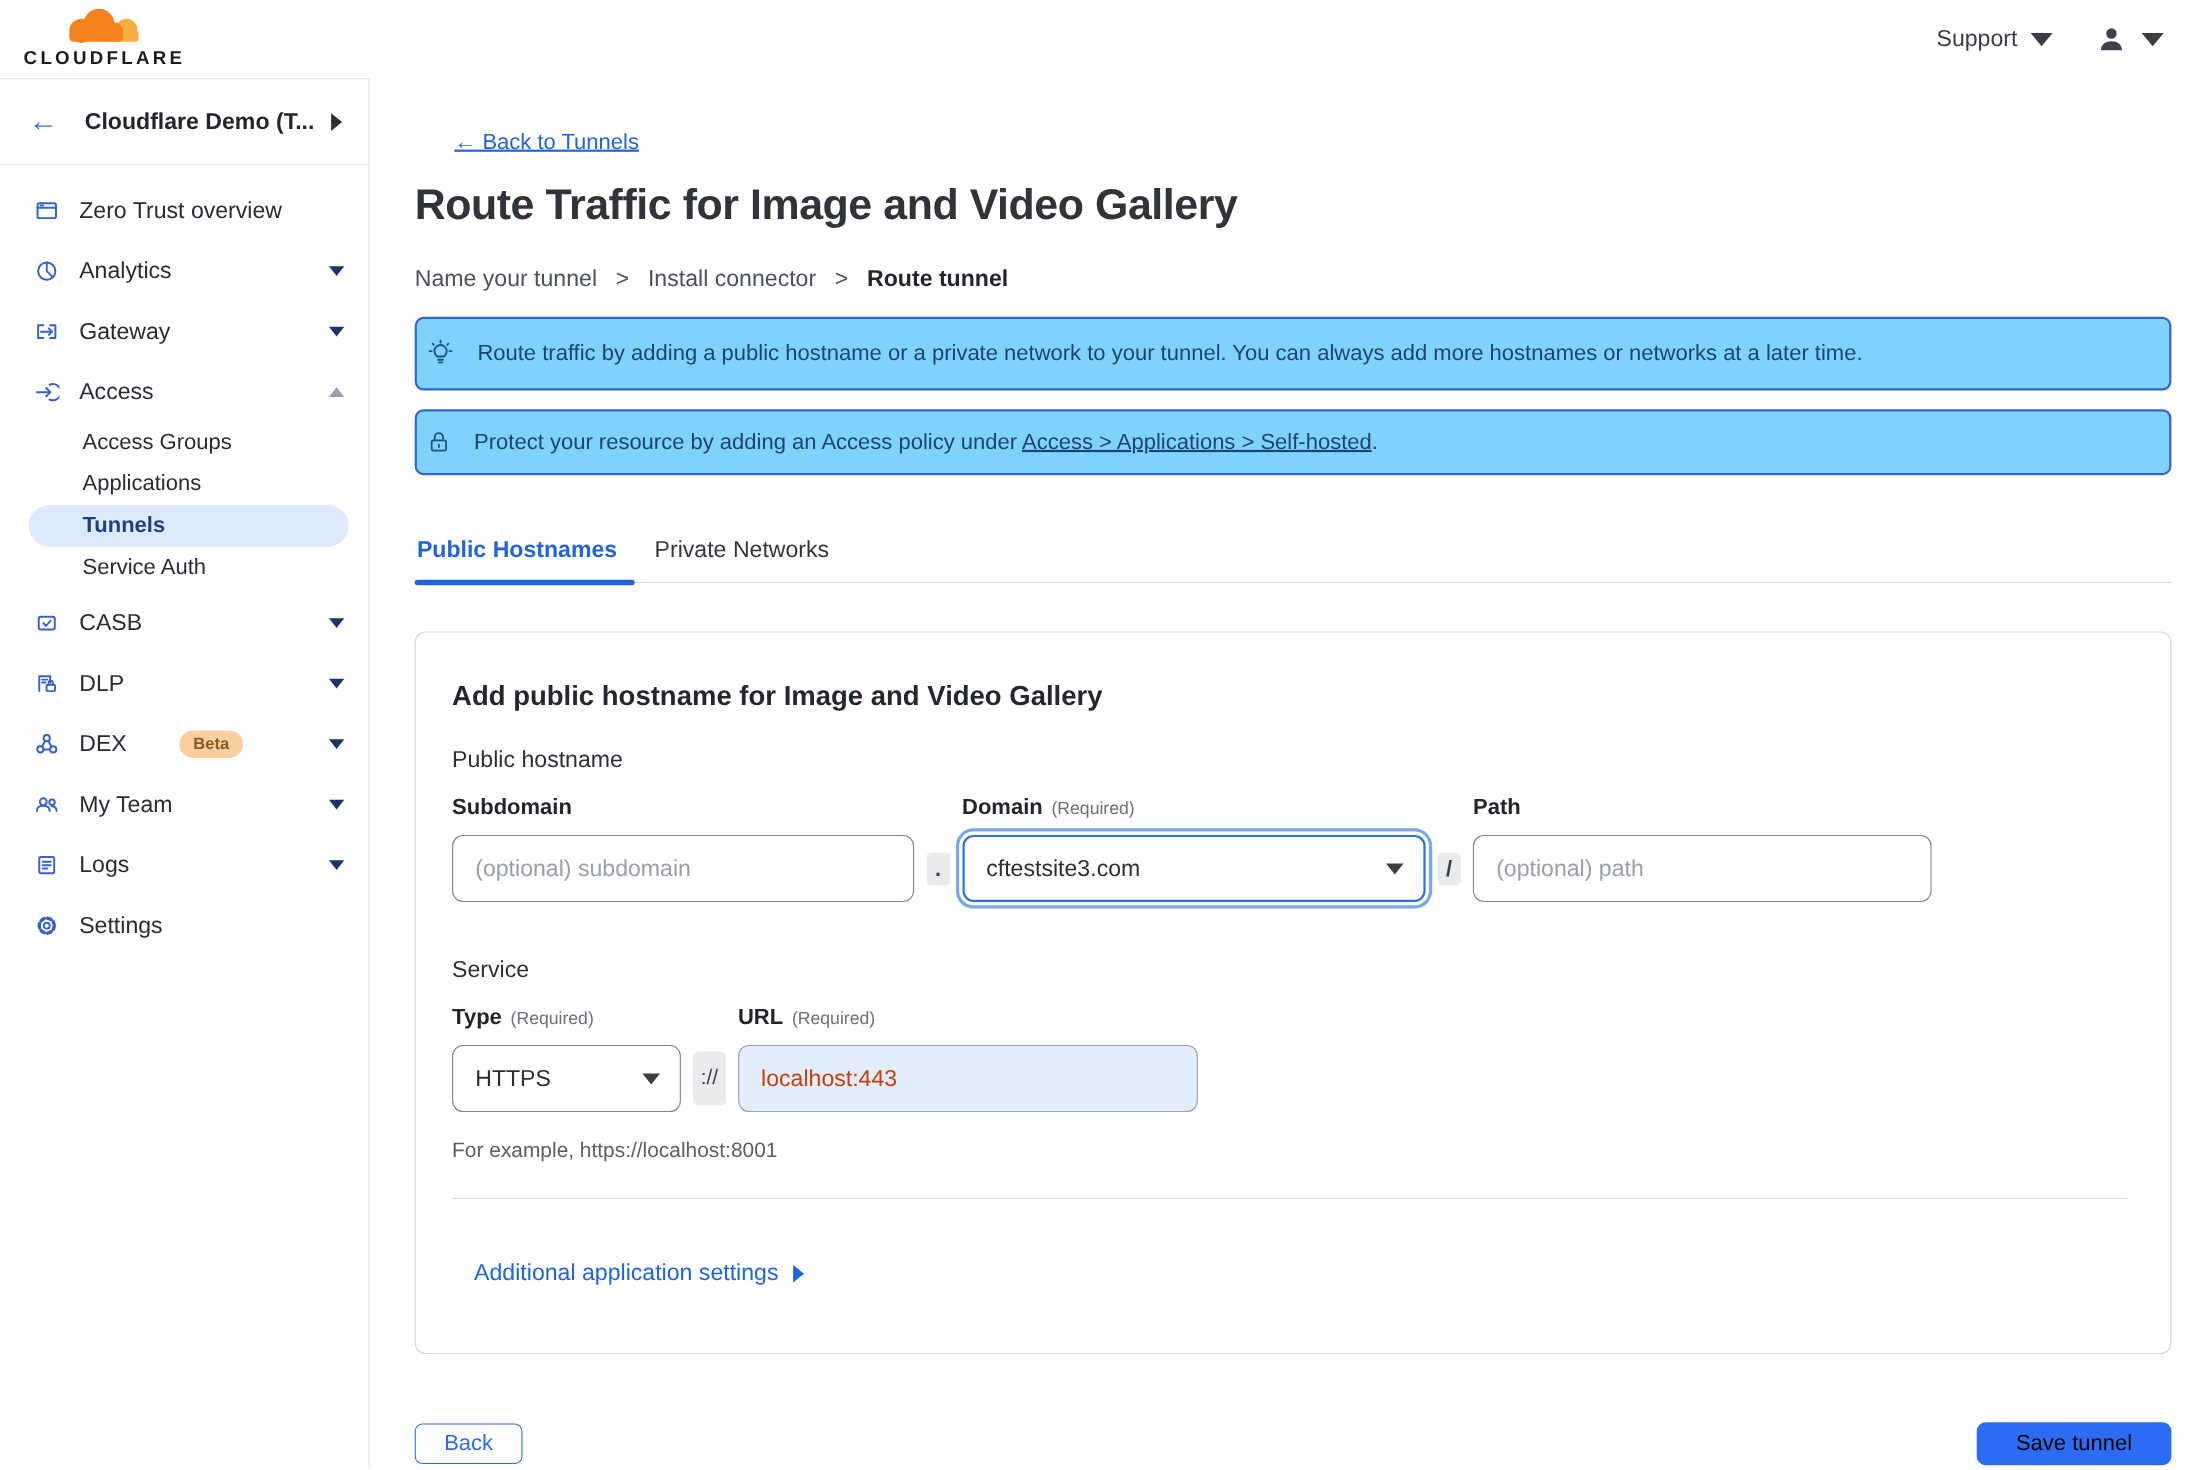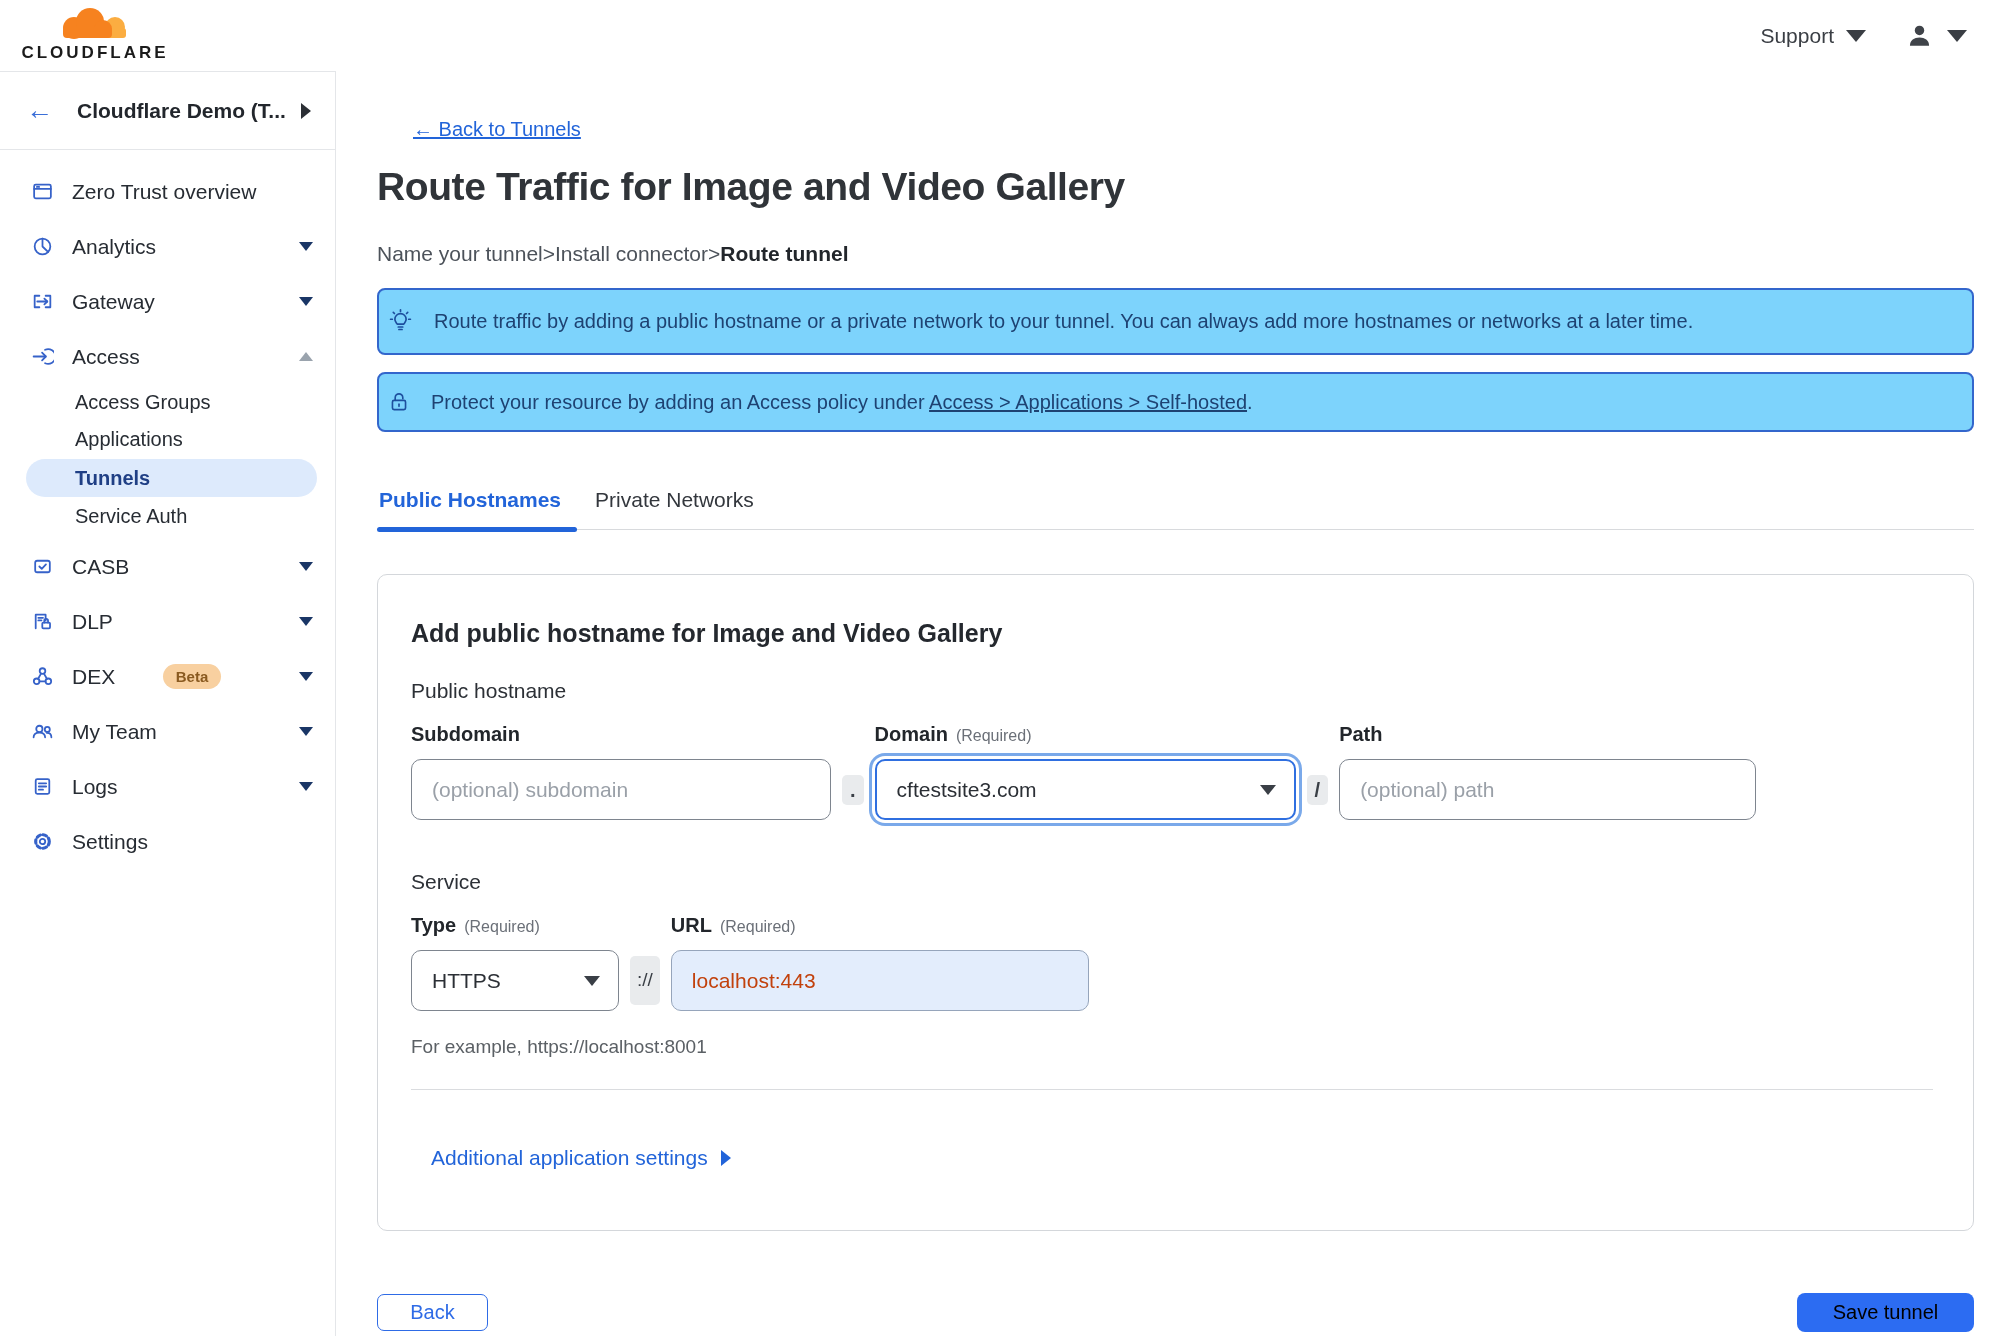--- a/index.html
+++ b/index.html
@@ -42,21 +42,21 @@
   .sub-item.active{margin:1px 18px 1px 26px;padding-left:49px;height:38px;background:#ddeafc;
                    border-radius:19px;color:#1f3f85;font-weight:700;}
   .badge-beta{background:#f8d0a0;color:#8a5a20;font-size:15px;font-weight:700;border-radius:13px;
               padding:4px 13px;margin-left:13px;}
   .nav-item.gap-top{margin-top:4px;}
 
   
   .main{flex:1;padding:47px 25px 0 41px;}
   .back-link{color:#2264d9;font-size:20px;text-decoration:underline;cursor:pointer;display:inline-block;margin-left:36px;}
   .title{font-size:39px;font-weight:700;color:#303439;margin:24px 0 0;letter-spacing:-0.4px;}
-  .steps{display:flex;align-items:center;margin-top:33px;font-size:21px;color:#4c525a;}
+  .steps{display:flex;align-items:center;gap:17px;margin-top:33px;font-size:21px;color:#4c525a;}
   .step.active{font-weight:700;color:#22262b;}
   .banner{display:flex;align-items:center;gap:20px;border:2px solid #3366cc;background:#7dd3fc;
           border-radius:8px;padding:0 8px;color:#1e4272;font-size:20px;}
   .banner svg{flex:none;stroke:#1d4f9e;fill:none;stroke-width:1.5;stroke-linecap:round;stroke-linejoin:round;}
   .banner.route{height:67px;margin-top:22px;}
   .banner.protect{height:60px;margin-top:17px;}
   .banner-link{text-decoration:underline;cursor:pointer;}
 
   .tabs{display:flex;gap:30px;margin-top:56px;border-bottom:1px solid #d8dadd;}
   .tab{font-size:21px;color:#33373d;padding:0 2px 17px 2px;position:relative;cursor:pointer;}
@@ -90,21 +90,21 @@
   .tb.url{background:#e3edfc;border-color:#96a5bb;}
   .hint{margin-top:25px;font-size:19px;color:#5b6065;}
   .divider{border:0;border-top:1px solid #dadcdf;margin:31px 0 0 0;}
   .additional{margin-top:56px;margin-left:20px;display:inline-flex;align-items:center;gap:13px;
               color:#2264d9;font-size:21px;font-weight:500;cursor:pointer;}
   .tri-right-blue{width:0;height:0;border-top:8px solid transparent;border-bottom:8px solid transparent;
                   border-left:10px solid #2264d9;}
 
   .footer-row{display:flex;justify-content:space-between;align-items:center;margin-top:62px;}
   .btn{font-family:"Liberation Sans",sans-serif;font-size:20px;cursor:pointer;}
-  .btn-back{width:111px;height:37px;background:#fff;border:1.6px solid #2e6be6;border-radius:7px;color:#2e6be6;}
+  .btn-back{width:98px;height:37px;background:#fff;border:1.6px solid #2e6be6;border-radius:7px;color:#2e6be6;}
   .btn-save{width:177px;height:39px;background:#2c6cf2;border:none;border-radius:8px;color:#000000;}
 </style>
 </head>
 <body>
 
 <div class="header">
   <div class="logo">
     <svg width="74" height="34" viewBox="0 0 74 34">
       <g fill="#fbad41">
         <circle cx="57" cy="19" r="10"></circle>

